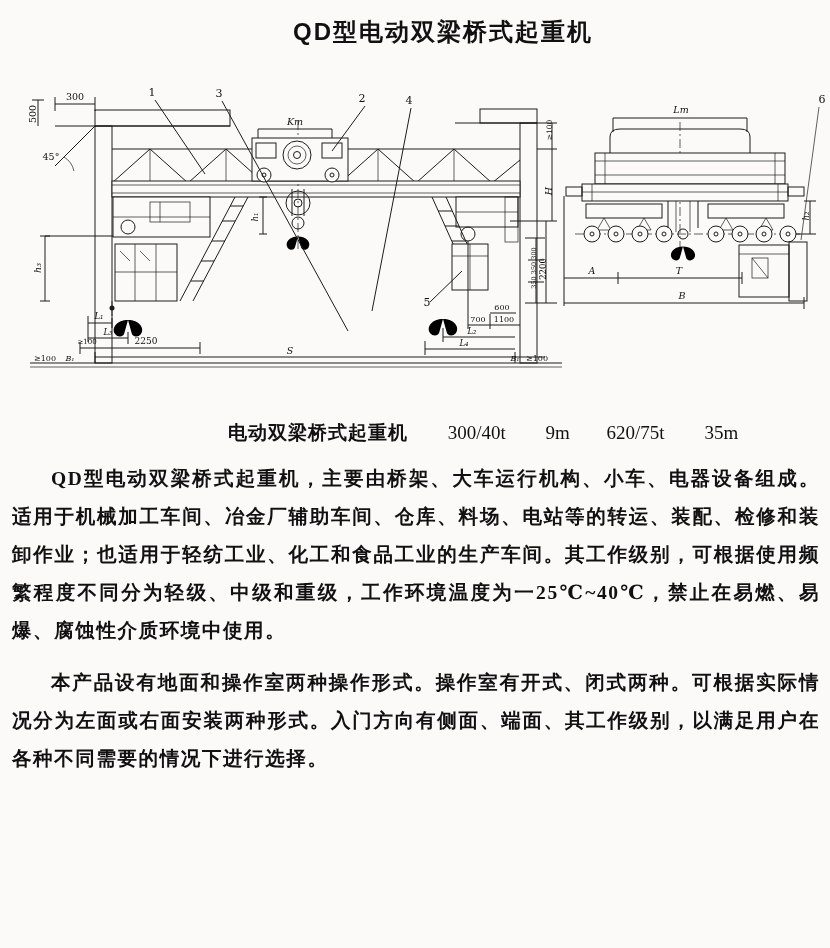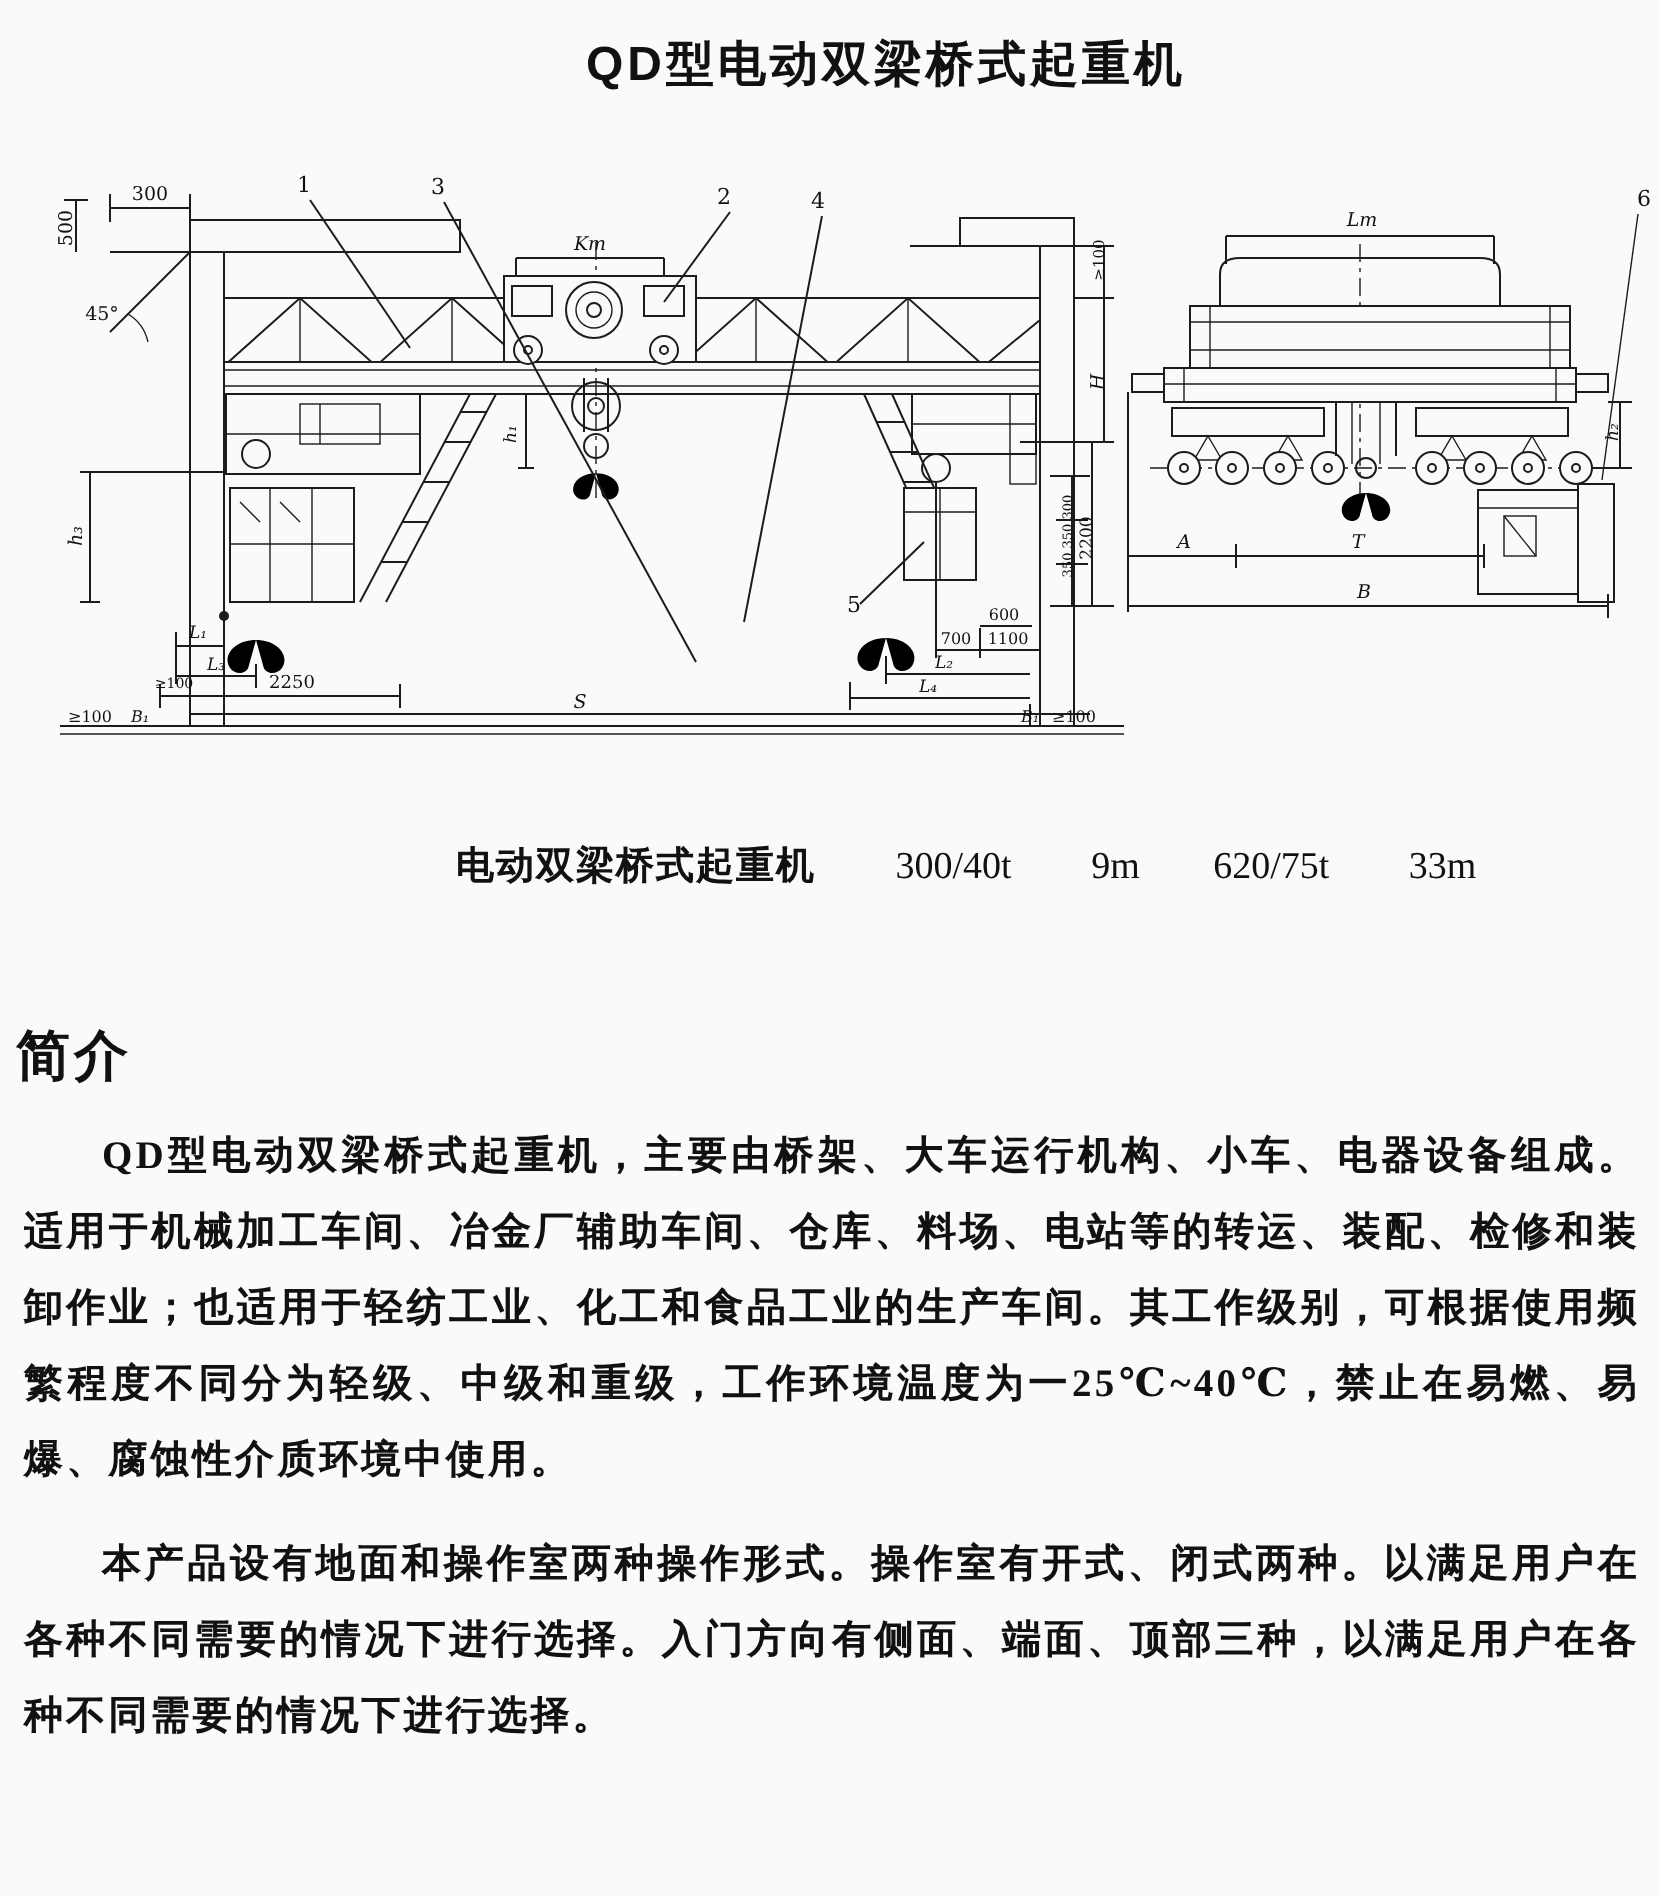--- a/index.html
+++ b/index.html
@@ -403,23 +403,22 @@
           <text x="682" y="223" font-size="9.5" text-anchor="middle" font-style="italic">B</text>
         </g>
     </svg>
   </div>
 
   <div class="caption-row">
     <span class="model">电动双梁桥式起重机</span>
     <span class="spec">300/40t</span>
     <span class="spec">9m</span>
     <span class="spec gap">620/75t</span>
-    <span class="spec">33m</span>
+    <span class="spec">35m</span>
   </div>
 
 
   <div class="intro">
-    <h2 class="intro-heading">简介</h2>
     <p>QD型电动双梁桥式起重机，主要由桥架、大车运行机构、小车、电器设备组成。适用于机械加工车间、冶金厂辅助车间、仓库、料场、电站等的转运、装配、检修和装卸作业；也适用于轻纺工业、化工和食品工业的生产车间。其工作级别，可根据使用频繁程度不同分为轻级、中级和重级，工作环境温度为一25℃~40℃，禁止在易燃、易爆、腐蚀性介质环境中使用。</p>
-    <p>本产品设有地面和操作室两种操作形式。操作室有开式、闭式两种。以满足用户在各种不同需要的情况下进行选择。入门方向有侧面、端面、顶部三种，以满足用户在各种不同需要的情况下进行选择。</p>
+    <p>本产品设有地面和操作室两种操作形式。操作室有开式、闭式两种。可根据实际情况分为左面或右面安装两种形式。入门方向有侧面、端面、其工作级别，以满足用户在各种不同需要的情况下进行选择。</p>
   </div>
 
 </div>
 
 </body></html>

